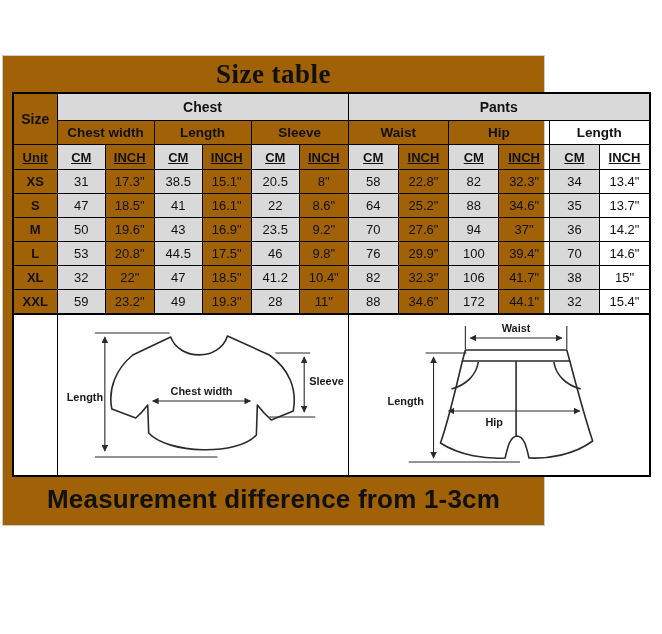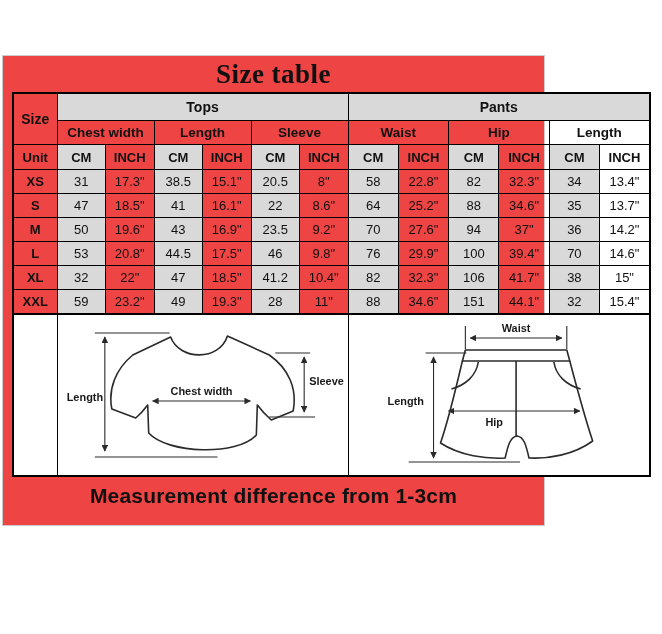--- a/index.html
+++ b/index.html
@@ -3,53 +3,53 @@
 <meta charset="utf-8">
 <style>
   html,body { margin:0; padding:0; }
   body {
     width:662px; height:634px; background:#ffffff; position:relative;
     font-family:"Liberation Sans", sans-serif; color:#1a1a1a;
     overflow:hidden;
   }
   .frame {
     position:absolute; left:2px; top:55px; width:543px; height:471px;
-    border:1px solid #cccccc; background:#ef4444; box-sizing:border-box;
+    border:1px solid #cccccc; background:#a16207; box-sizing:border-box;
   }
   .title {
     margin:1px 0 0 0; text-align:center;
     font-family:"Liberation Serif", serif;
     font-size:27px; font-weight:bold; color:#111111; letter-spacing:0.5px;
     line-height:34px;
   }
   table.size-table {
     border-collapse:collapse; table-layout:fixed;
     width:637px; margin:1px 0 0 9px;
     border:2px solid #000000;
   }
   table.size-table th, table.size-table td {
     border:1px solid #000000; padding:0; text-align:center; vertical-align:middle;
     font-size:13px; color:#111111; overflow:hidden; white-space:nowrap;
   }
   table.size-table th { font-weight:bold; }
   table.size-table td { font-weight:normal; }
   tr.group-row th { height:26px; font-size:14px; }
   tr.sub-row th   { height:23px; font-size:13.5px; }
-  tr.unit-row th  { height:24px; }
+  tr.unit-row th  { height:24px;text-decoration:underline; }
   tbody.data-rows tr { height:24px; }
   tbody.data-rows tr:last-child th,
   tbody.data-rows tr:last-child td { border-bottom:2px solid #000; }
   .gray { background:#d9d9d9; }
   td.diagram-cell { height:160px; padding:0; vertical-align:top; background:#ffffff; }
   td.diagram-cell svg { display:block; }
   svg .outline { fill:none; stroke:#2a2a2a; stroke-width:1.6; stroke-linejoin:round; }
   svg .meas    { fill:none; stroke:#2a2a2a; stroke-width:1.1; }
   svg text     { font:bold 11px "Liberation Sans", sans-serif; fill:#1a1a1a; }
   .note {
-    text-align:center; font-size:21px; font-weight:bold; color:#111111;
+    text-align:center; font-size:26px; font-weight:bold; color:#111111;
     margin-top:7px; letter-spacing:0.2px;
   }
 </style>
 </head>
 <body>
 
 <div class="frame">
 
   <h1 class="title">Size table</h1>
 
@@ -65,21 +65,21 @@
       <col style="width:50.3px">
         <col style="width:50.3px">
         <col style="width:50.3px">
       <col style="width:50.3px">
         <col style="width:50.3px">
         <col style="width:50.3px">
     </colgroup>
     <thead>
       <tr class="group-row">
         <th rowspan="2">Size</th>
-        <th colspan="6" class="gray">Tops</th>
+        <th colspan="6" class="gray">Chest</th>
         <th colspan="6" class="gray">Pants</th>
       </tr>
       <tr class="sub-row">
         <th colspan="2">Chest width</th>
         <th colspan="2">Length</th>
         <th colspan="2">Sleeve</th>
         <th colspan="2">Waist</th>
         <th colspan="2">Hip</th>
         <th colspan="2">Length</th>
       </tr>
@@ -179,21 +179,21 @@
         <tr>
           <th>XXL</th>
           <td class="gray">59</td>
           <td>23.2"</td>
           <td class="gray">49</td>
           <td>19.3"</td>
           <td class="gray">28</td>
           <td>11"</td>
           <td class="gray">88</td>
           <td>34.6"</td>
-          <td class="gray">151</td>
+          <td class="gray">172</td>
           <td>44.1"</td>
           <td class="gray">32</td>
           <td>15.4"</td>
         </tr>
       </tbody>
 
     <tbody>
       <tr>
         <td class="diagram-cell"></td>
 

